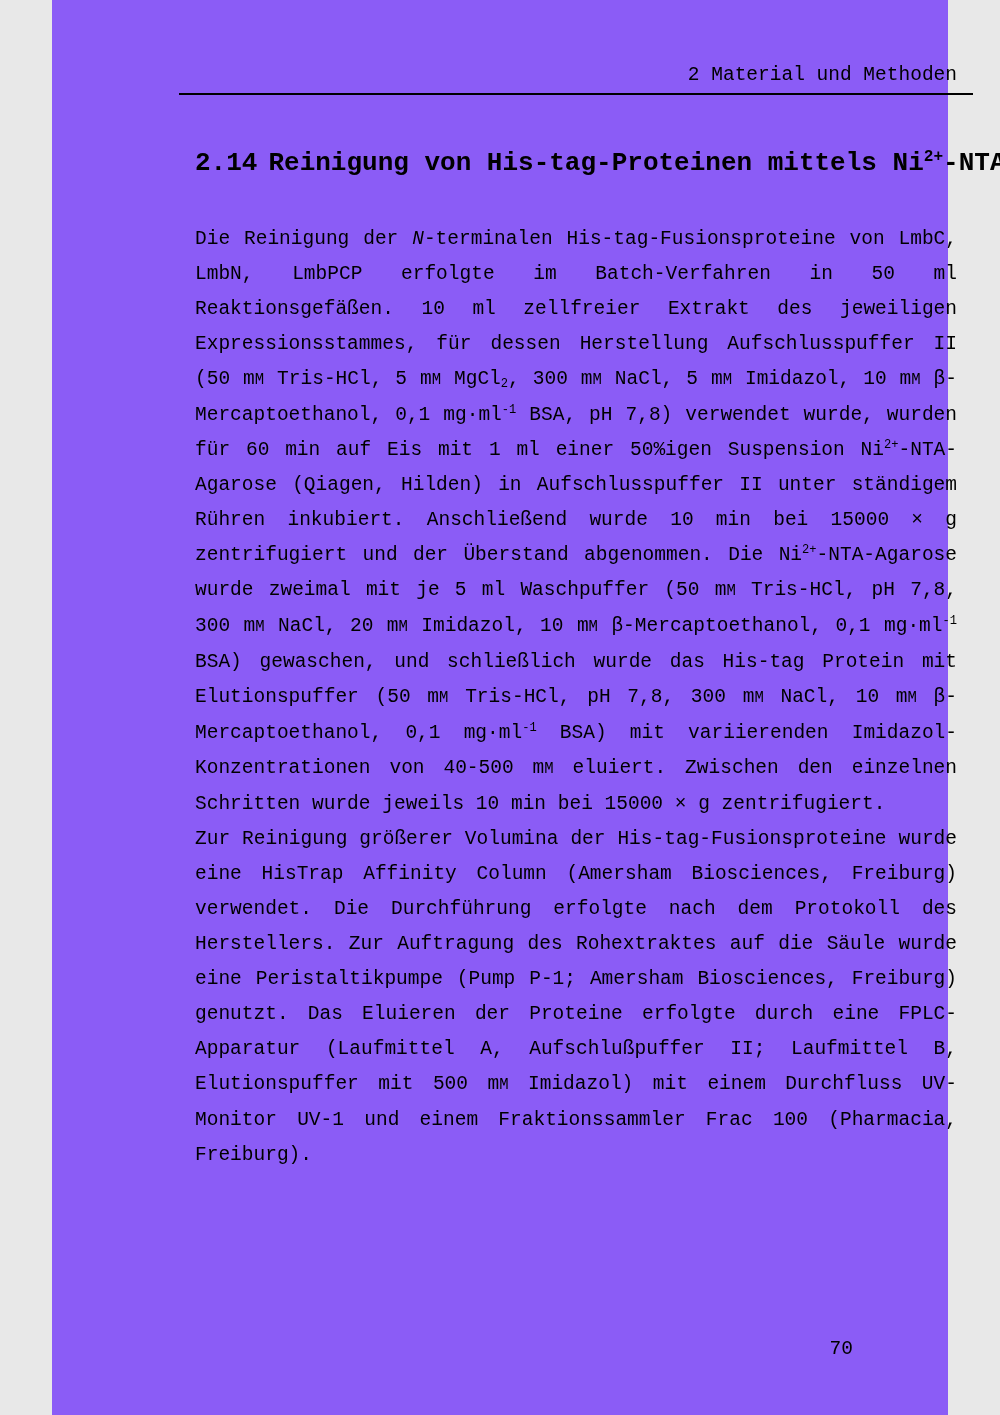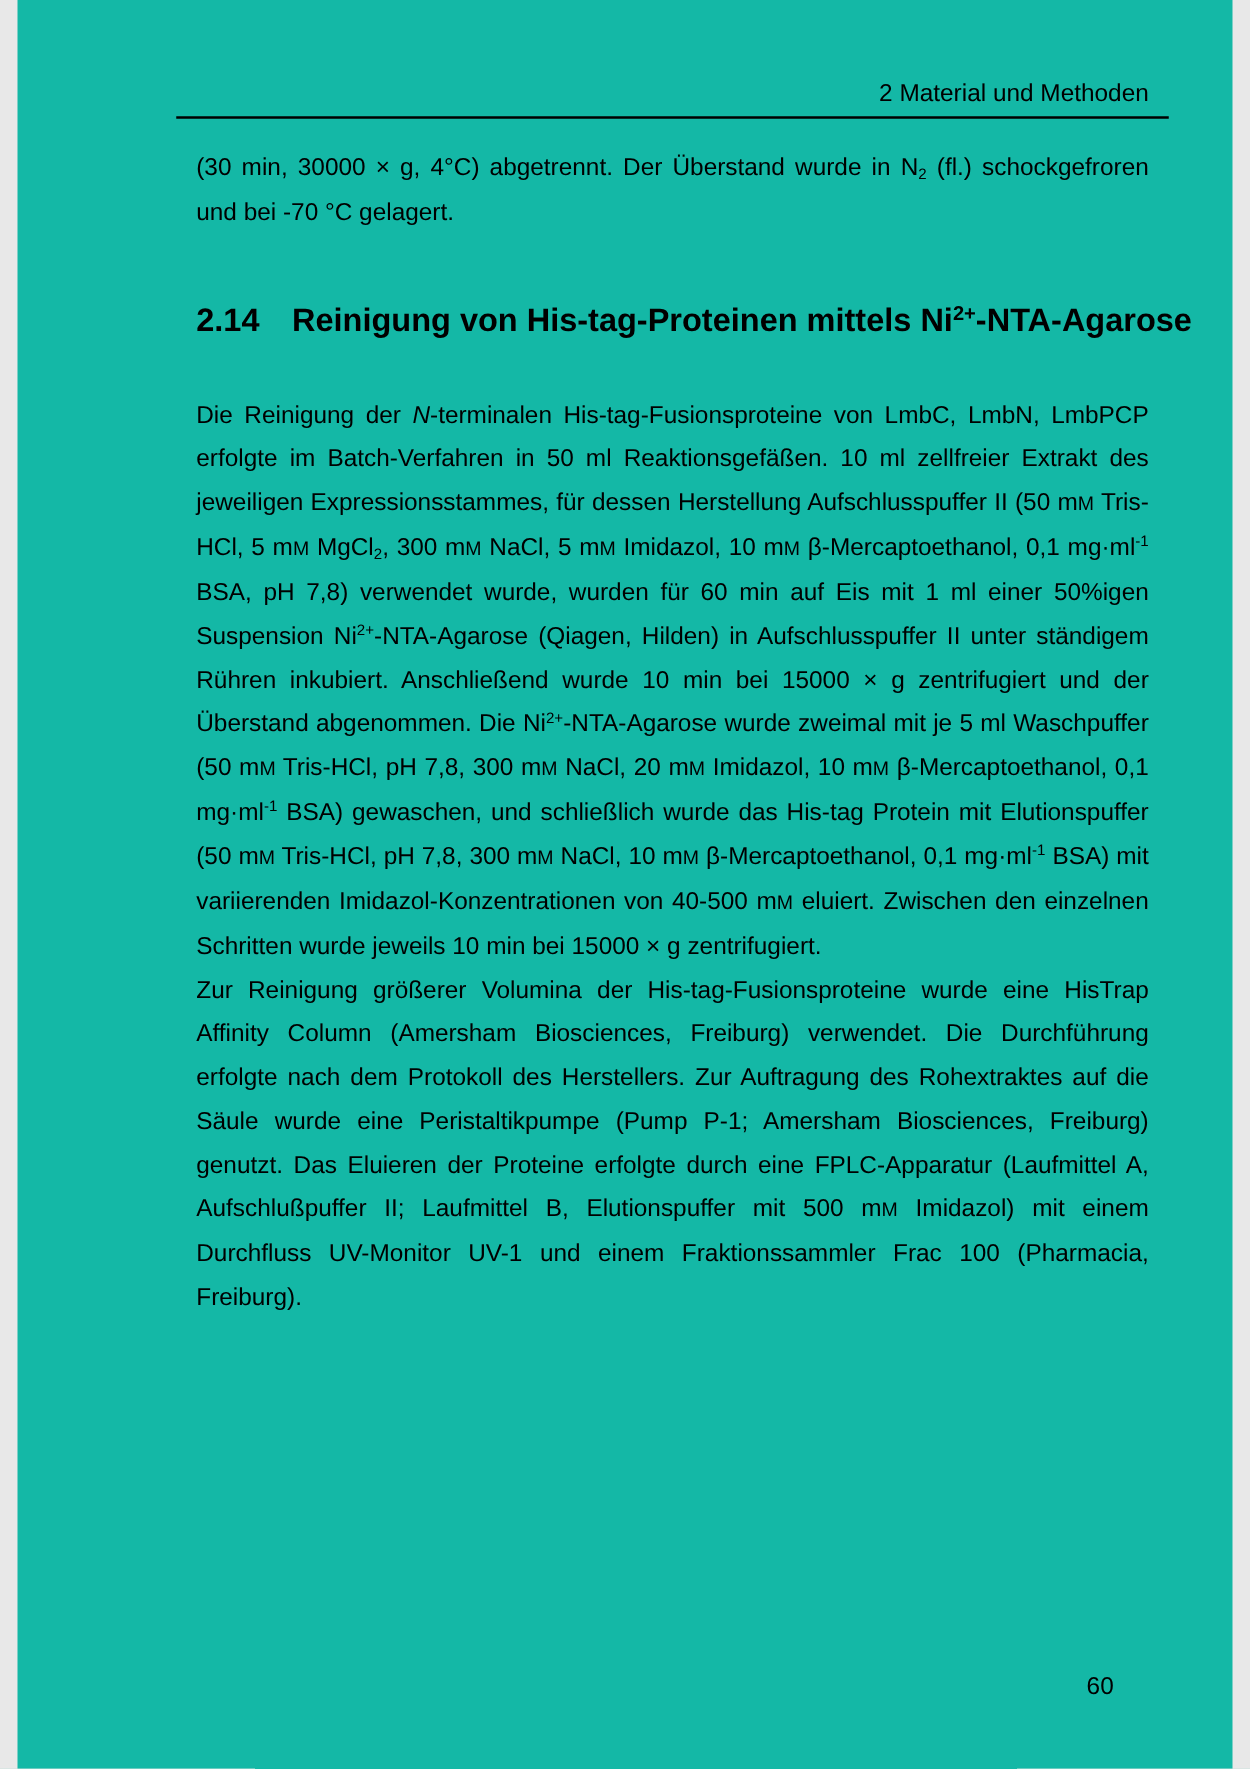--- a/index.html
+++ b/index.html
@@ -1,23 +1,23 @@
 <!DOCTYPE html>
 <html><head>
 <meta charset="utf-8">
 <style>
   html, body { margin: 0; padding: 0; background: #e8e8e8; }
   .page {
     position: relative;
-    width: 972px;
+    width: 896px;
     height: 1415px;
     margin: 0 auto;
-    background: #14b8a6;
+    background: #8b5cf6;
     color: #000000;
-    font-family: Liberation Sans, sans-serif;
+    font-family: Liberation Mono, monospace;
     box-sizing: border-box;
   }
   .content {
     position: absolute;
     left: 143px;
     top: 0;
     width: 762px;
   }
   .running-header {
     padding-top: 64px;
@@ -42,21 +42,21 @@
     margin-top: 21px;
     line-height: 36px;
   }
   .section-heading {
     margin: 52px 0 43px 0;
     font-size: 26px;
     font-weight: bold;
     line-height: 32px;
     white-space: nowrap;
   }
-  .sec-num { margin-right: 26px; }
+  .sec-num { margin-right: 11px; }
   sup {
     font-size: 0.62em;
     vertical-align: baseline;
     position: relative;
     top: -0.55em;
     line-height: 0;
   }
   sub {
     font-size: 0.62em;
     vertical-align: baseline;
@@ -77,27 +77,26 @@
 <body>
 
 <div class="page">
   <div class="content">
 
     <div class="running-header">
       <span>2 Material und Methoden</span>
     </div>
     <hr class="header-rule">
 
-    <p class="para intro">(30 min, 30000 × g, 4°C) abgetrennt. Der Überstand wurde in N<sub>2</sub> (fl.) schockgefroren und bei -70 °C gelagert.</p>
 
     <h2 class="section-heading">
       <span class="sec-num">2.14</span><span class="sec-title">Reinigung von His-tag-Proteinen mittels Ni<sup>2+</sup>-NTA-Agarose</span>
     </h2>
 
     <p class="para">Die Reinigung der <em>N</em>-terminalen His-tag-Fusionsproteine von LmbC, LmbN, LmbPCP erfolgte im Batch-Verfahren in 50 ml Reaktionsgefäßen. 10 ml zellfreier Extrakt des jeweiligen Expressionsstammes, für dessen Herstellung Aufschlusspuffer II (50 m<span class="sc">M</span> Tris-HCl, 5 m<span class="sc">M</span> MgCl<sub>2</sub>, 300 m<span class="sc">M</span> NaCl, 5 m<span class="sc">M</span> Imidazol, 10 m<span class="sc">M</span> β-Mercaptoethanol, 0,1 mg·ml<sup>-1</sup> BSA, pH 7,8) verwendet wurde, wurden für 60 min auf Eis mit 1 ml einer 50%igen Suspension Ni<sup>2+</sup>-NTA-Agarose (Qiagen, Hilden) in Aufschlusspuffer II unter ständigem Rühren inkubiert. Anschließend wurde 10 min bei 15000 × g zentrifugiert und der Überstand abgenommen. Die Ni<sup>2+</sup>-NTA-Agarose wurde zweimal mit je 5 ml Waschpuffer (50 m<span class="sc">M</span> Tris-HCl, pH 7,8, 300 m<span class="sc">M</span> NaCl, 20 m<span class="sc">M</span> Imidazol, 10 m<span class="sc">M</span> β-Mercaptoethanol, 0,1 mg·ml<sup>-1</sup> BSA) gewaschen, und schließlich wurde das His-tag Protein mit Elutionspuffer (50 m<span class="sc">M</span> Tris-HCl, pH 7,8, 300 m<span class="sc">M</span> NaCl, 10 m<span class="sc">M</span> β-Mercaptoethanol, 0,1 mg·ml<sup>-1</sup> BSA) mit variierenden Imidazol-Konzentrationen von 40-500 m<span class="sc">M</span> eluiert. Zwischen den einzelnen Schritten wurde jeweils 10 min bei 15000 × g zentrifugiert.</p>
 
     <p class="para">Zur Reinigung größerer Volumina der His-tag-Fusionsproteine wurde eine HisTrap Affinity Column (Amersham Biosciences, Freiburg) verwendet. Die Durchführung erfolgte nach dem Protokoll des Herstellers. Zur Auftragung des Rohextraktes auf die Säule wurde eine Peristaltikpumpe (Pump P-1; Amersham Biosciences, Freiburg) genutzt. Das Eluieren der Proteine erfolgte durch eine FPLC-Apparatur (Laufmittel A, Aufschlußpuffer II; Laufmittel B, Elutionspuffer mit 500 m<span class="sc">M</span> Imidazol) mit einem Durchfluss UV-Monitor UV-1 und einem Fraktionssammler Frac 100 (Pharmacia, Freiburg).</p>
 
 
   </div>
 
-  <div class="page-number">60</div>
+  <div class="page-number">70</div>
 </div>
 
 </body></html>

